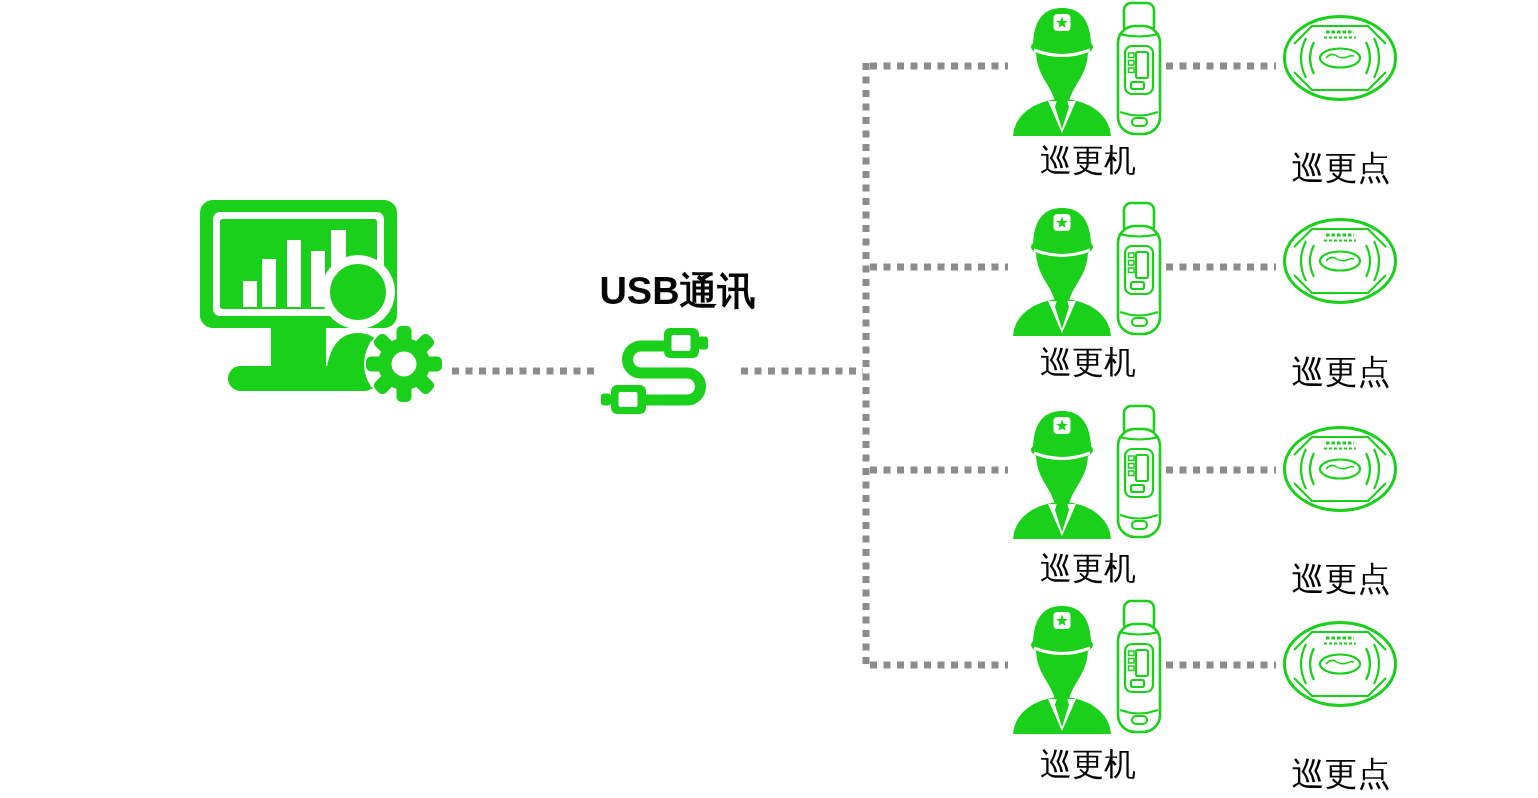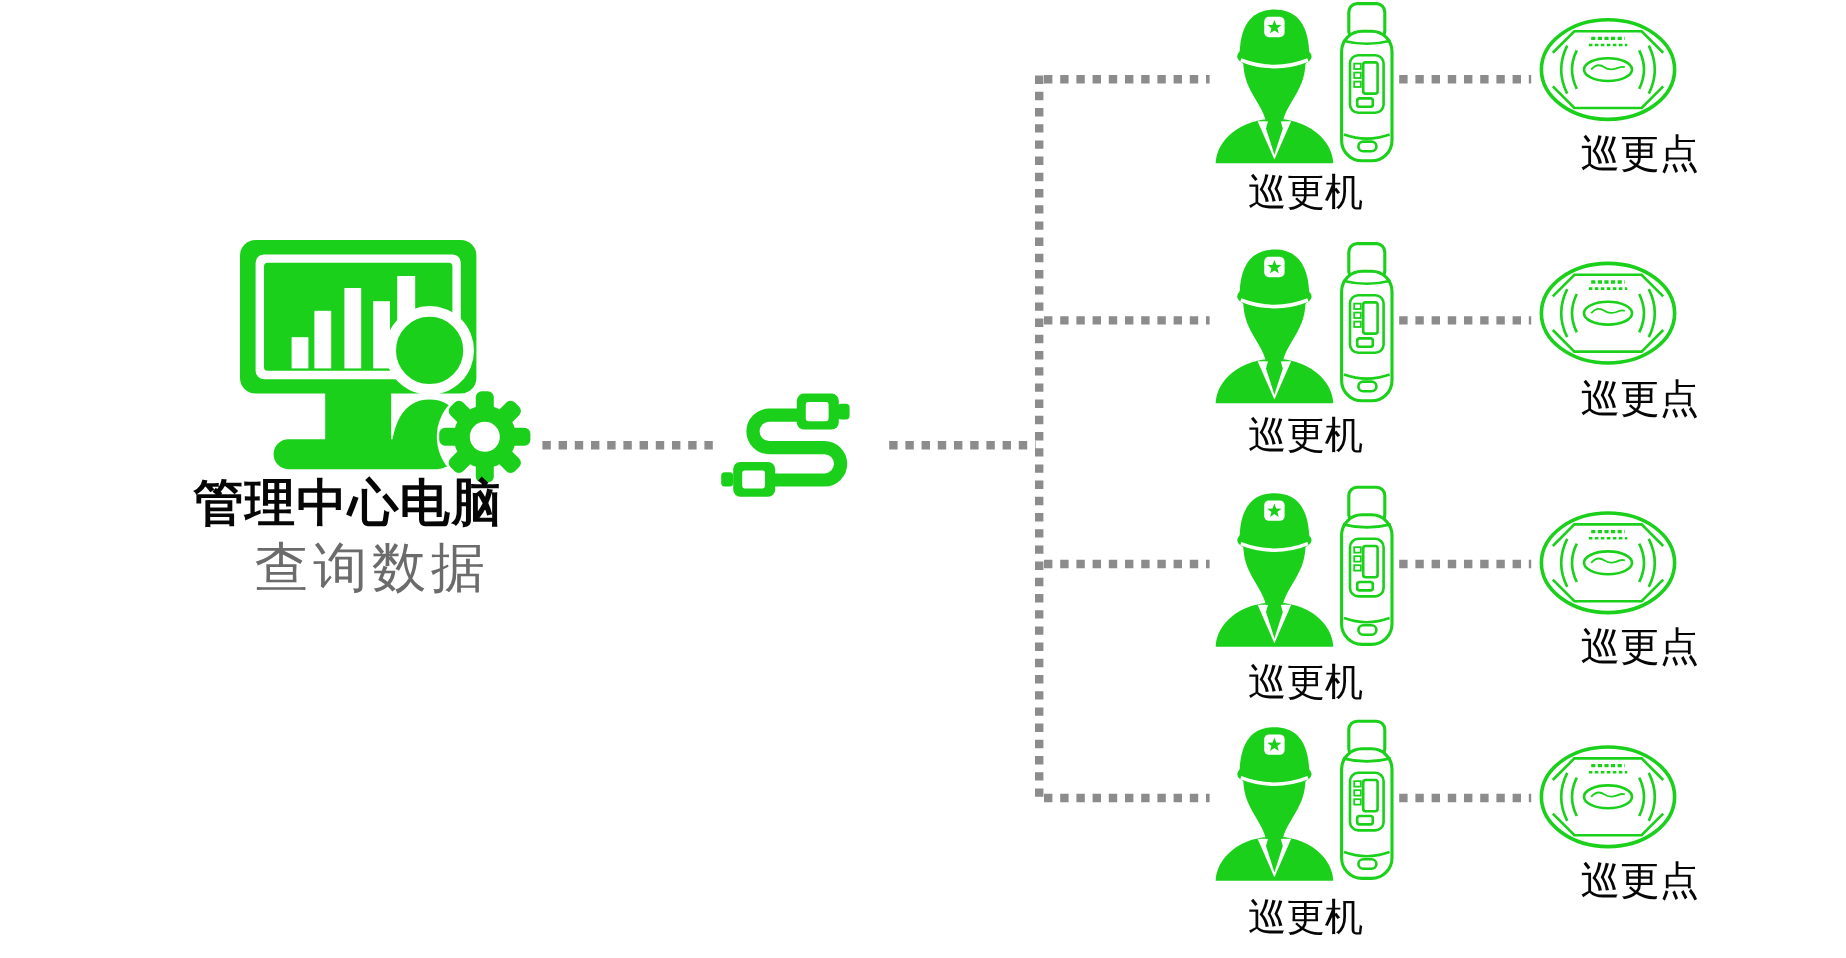--- a/index.html
+++ b/index.html
@@ -26,21 +26,21 @@
   .w-curve{fill:none;stroke:#ffffff;stroke-width:3;}
   .cable{fill:none;stroke:var(--green);stroke-width:11;stroke-linecap:round;stroke-linejoin:round;}
   .dots{stroke:var(--dot-gray);stroke-width:7;stroke-dasharray:7 6.5;fill:none;}
 
   
   .lbl{position:absolute;text-align:center;color:var(--label-black);white-space:nowrap;line-height:1.1;}
   .lbl-title{left:135px;top:396px;width:310px;font-size:42px;font-weight:700;letter-spacing:1px;}
   .lbl-sub{left:155px;top:448px;width:310px;font-size:45px;font-weight:400;color:var(--label-gray);letter-spacing:4px;}
   .lbl-usb{left:555px;top:271px;width:245px;font-size:38px;font-weight:700;}
   .lbl-device{position:absolute;left:1013px;width:150px;text-align:center;font-size:32px;font-weight:500;color:var(--label-black);white-space:nowrap;}
-  .lbl-point{position:absolute;left:1266px;width:150px;text-align:right;font-size:33px;font-weight:500;color:var(--label-black);white-space:nowrap;}
+  .lbl-point{position:absolute;left:1266px;width:150px;text-align:center;font-size:33px;font-weight:500;color:var(--label-black);white-space:nowrap;margin-top:40px;}
 </style>
 </head>
 <body>
 
 <div class="canvas">
 
   <svg class="layer" viewBox="0 0 1538 798">
     <defs>
 
       <symbol id="patrol-unit" viewBox="0 0 155 136">
@@ -157,22 +157,21 @@
     <g>
       <use href="#patrol-unit" x="1012" y="403" width="155" height="136"></use>
       <use href="#checkpoint-tag" x="1281" y="424" width="118" height="90"></use>
     </g>
     <g>
       <use href="#patrol-unit" x="1012" y="598" width="155" height="136"></use>
       <use href="#checkpoint-tag" x="1281" y="619" width="118" height="90"></use>
     </g>
   </svg>
 
-  <div class="lbl lbl-title">管理中心电脑</div>
-  <div class="lbl lbl-sub">查询数据</div>
+  <div class="lbl lbl-usb">USB通讯</div>
 
   <div class="lbl-device" style="top:139px">巡更机</div>
   <div class="lbl-device" style="top:341px">巡更机</div>
   <div class="lbl-device" style="top:547px">巡更机</div>
   <div class="lbl-device" style="top:743px">巡更机</div>
 
   <div class="lbl-point" style="top:106px">巡更点</div>
   <div class="lbl-point" style="top:310px">巡更点</div>
   <div class="lbl-point" style="top:517px">巡更点</div>
   <div class="lbl-point" style="top:712px">巡更点</div>

